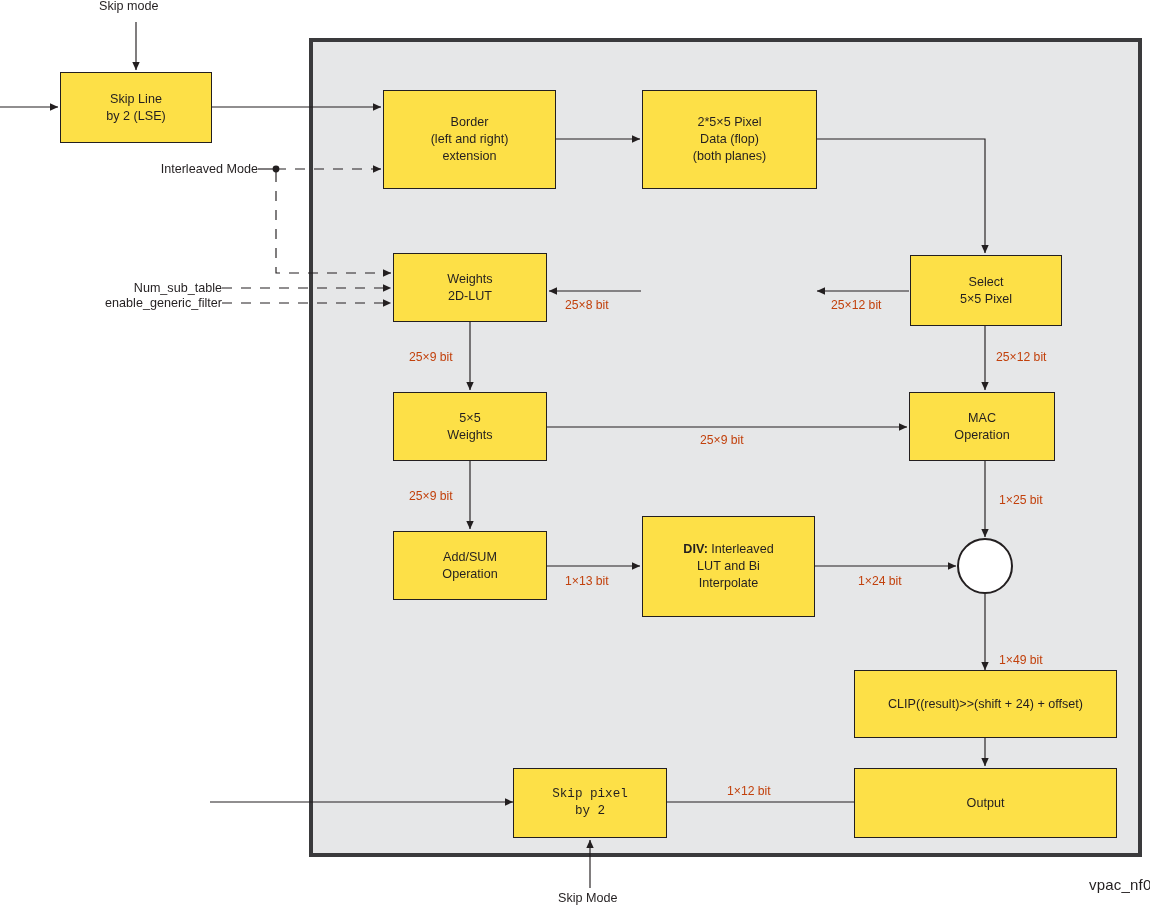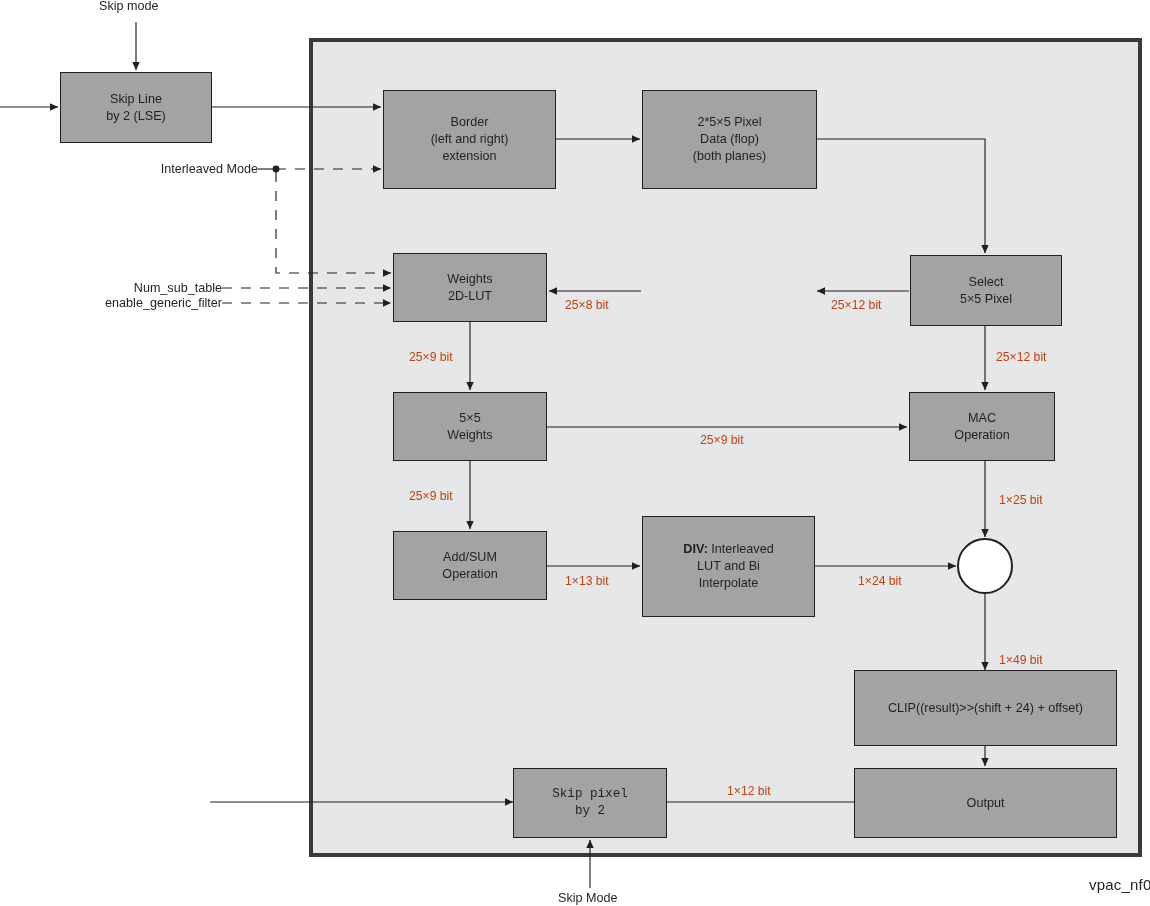--- a/index.html
+++ b/index.html
@@ -28,21 +28,21 @@
     pointer-events: none;
   }
   .panel {
     position: absolute;
     background: #e6e7e8;
     border: 4px solid #3a3a3c;
     box-sizing: border-box;
   }
   .node {
     position: absolute;
-    background: #a3a3a3;
+    background: #fde047;
     border: 1px solid #231f20;
     box-sizing: border-box;
     display: flex;
     align-items: center;
     justify-content: center;
     text-align: center;
     font-size: 12.6px;
     line-height: 17px;
     color: #231f20;
   }
@@ -222,21 +222,21 @@
   <div class="node" style="left:642px; top:516px; width:173px; height:101px;">
     <div class="lines">
       <div><b>DIV:</b><span> Interleaved</span></div>
       <div>LUT and Bi</div>
       <div>Interpolate</div>
     </div>
   </div>
 
   <div class="mult" style="left:957px; top:538px; width:56px; height:56px;"></div>
 
-  <div class="node" style="left:854px; top:670px; width:263px; height:76px;">
+  <div class="node" style="left:854px; top:670px; width:263px; height:68px;">
     <div class="lines">
       <div>CLIP((result)&gt;&gt;(shift + 24) + offset)</div>
     </div>
   </div>
 
   <div class="node" style="left:854px; top:768px; width:263px; height:70px;">
     <div class="lines">
       <div>Output</div>
     </div>
   </div>

